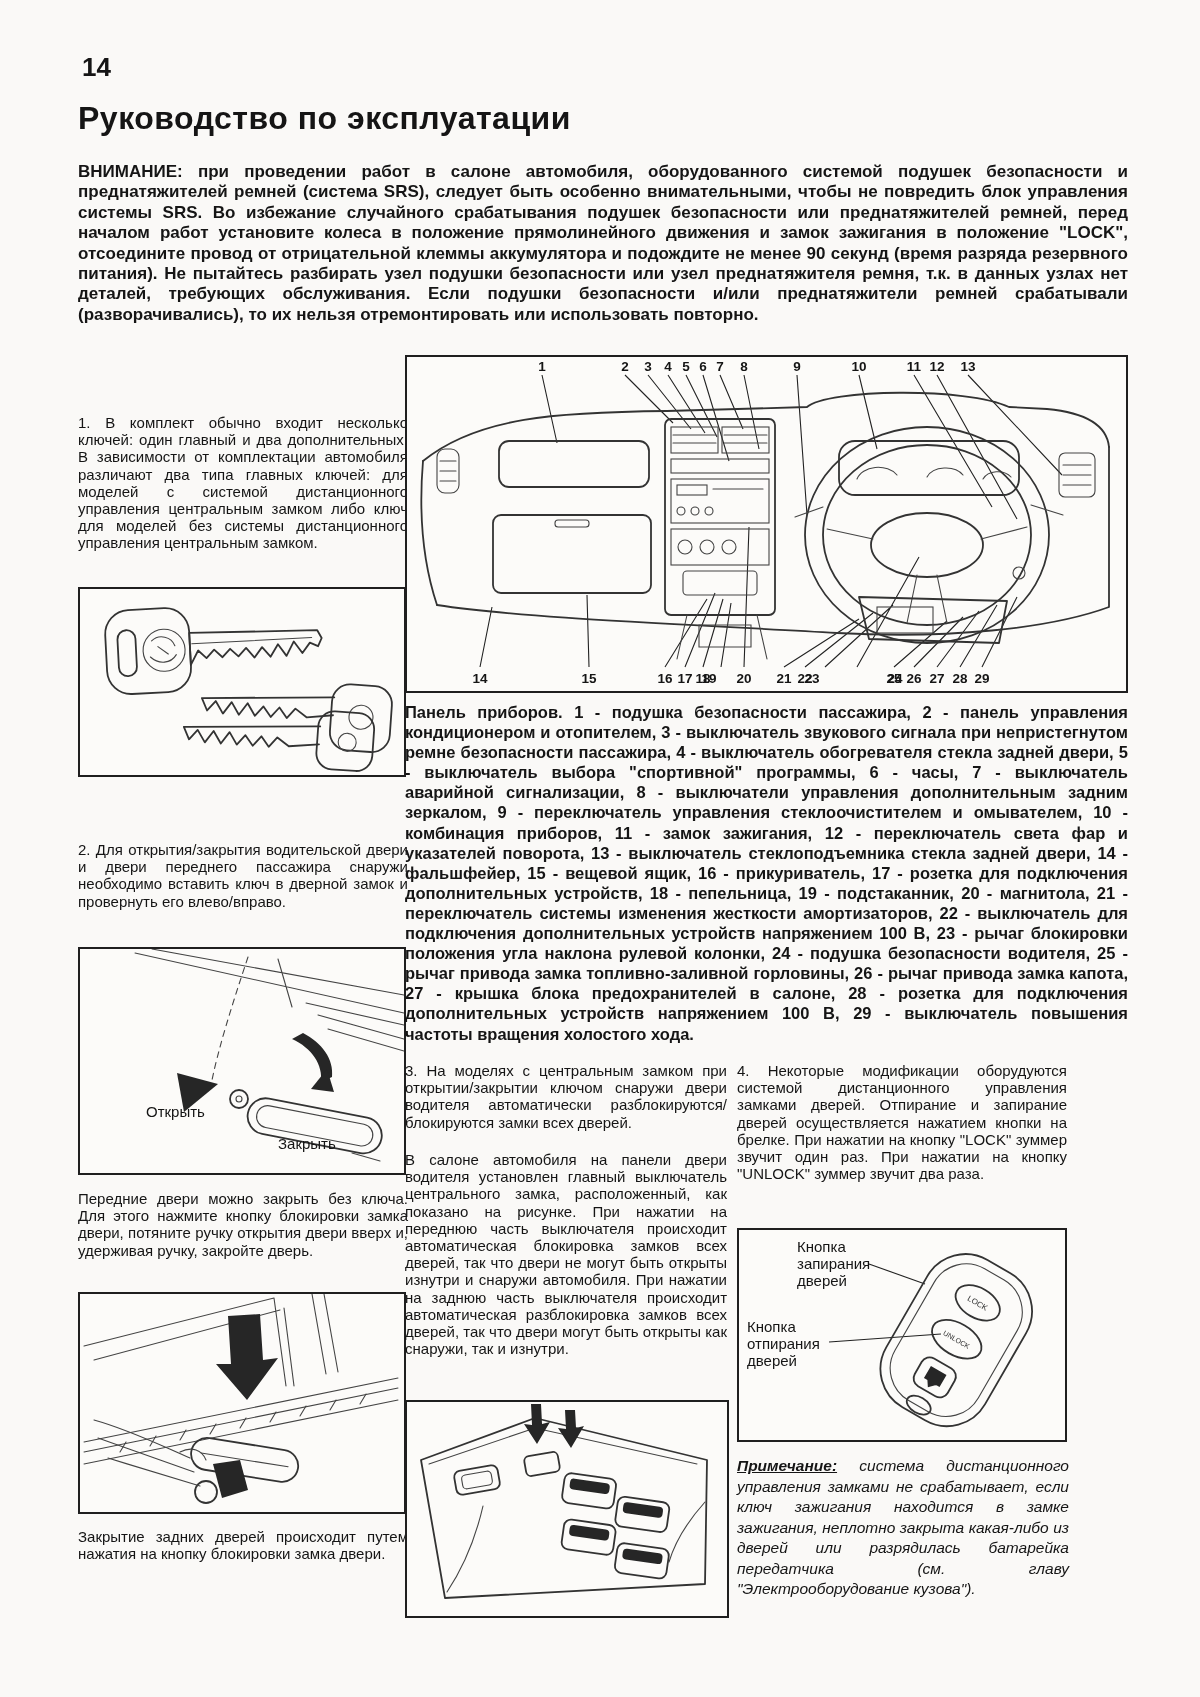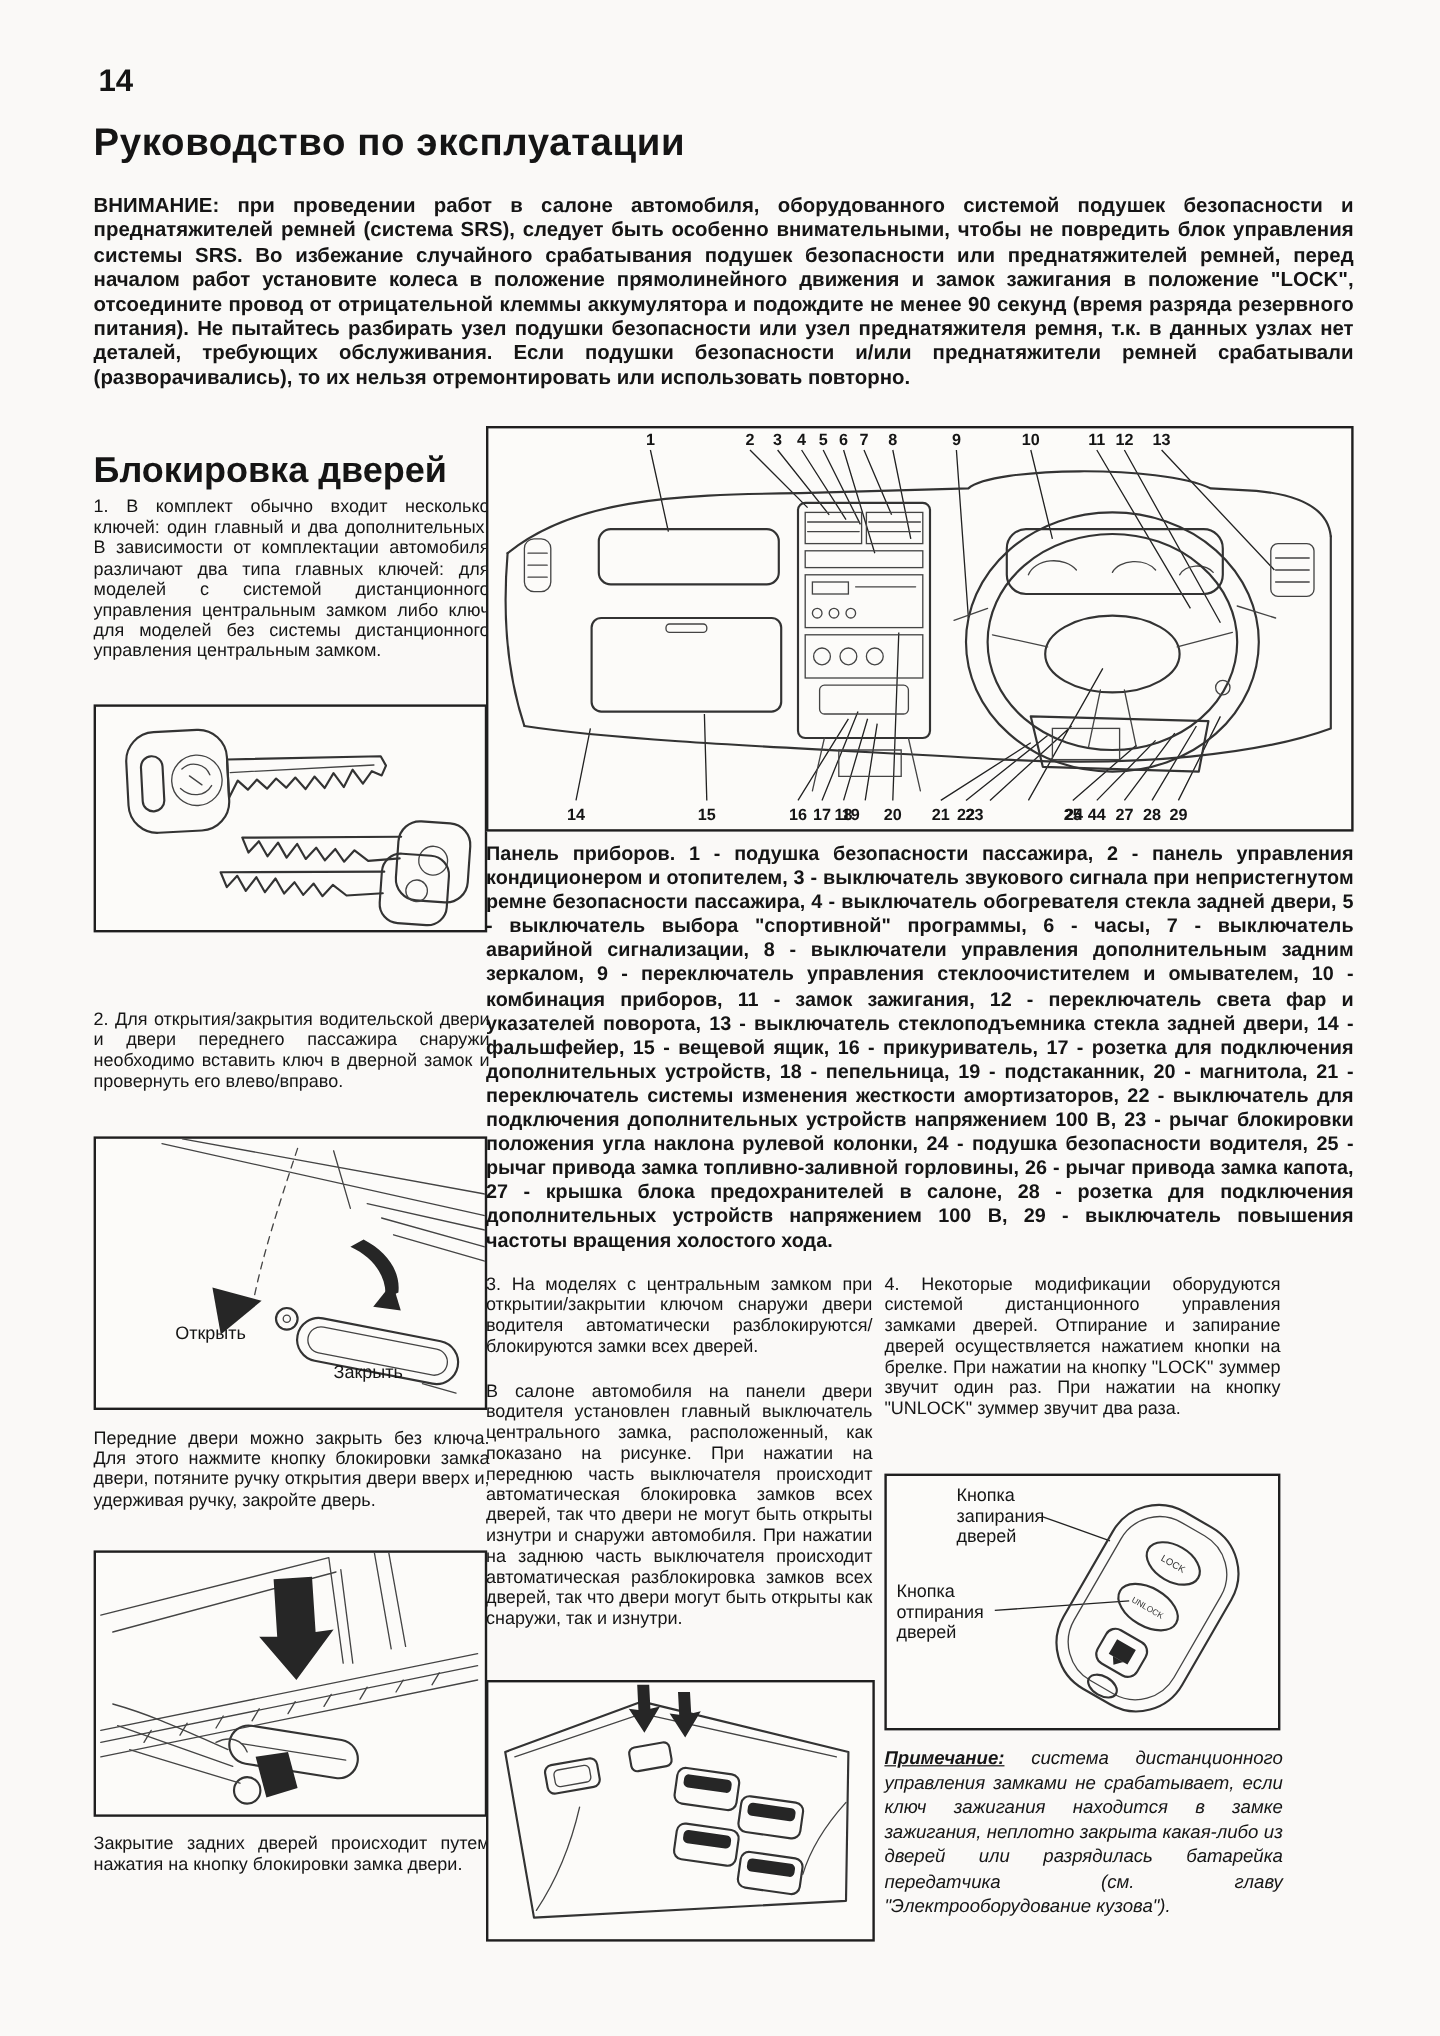--- a/index.html
+++ b/index.html
@@ -31,21 +31,20 @@
 </head>
 <body>
 
 <div class="page">
 
   <div class="abs pagenum" style="left:82px;top:52px;">14</div>
   <div class="abs title" style="left:78px;top:100px;">Руководство по эксплуатации</div>
 
   <div class="abs warning" style="left:78px;top:162px;">ВНИМАНИЕ: при проведении работ в салоне автомобиля, оборудованного системой подушек безопасности и преднатяжителей ремней (система SRS), следует быть особенно внимательными, чтобы не повредить блок управления системы SRS. Во избежание случайного срабатывания подушек безопасности или преднатяжителей ремней, перед началом работ установите колеса в положение прямолинейного движения и замок зажигания в положение "LOCK", отсоедините провод от отрицательной клеммы аккумулятора и подождите не менее 90 секунд (время разряда резервного питания). Не пытайтесь разбирать узел подушки безопасности или узел преднатяжителя ремня, т.к. в данных узлах нет деталей, требующих обслуживания. Если подушки безопасности и/или преднатяжители ремней срабатывали (разворачивались), то их нельзя отремонтировать или использовать повторно.</div>
 
-  <div class="abs h2" style="left:78px;top:376px;">Блокировка дверей</div>
   <p class="abs body-text" style="left:78px;top:414px;">1. В комплект обычно входит несколько ключей: один главный и два дополнительных. В зависимости от комплектации автомобиля различают два типа главных ключей: для моделей с системой дистанционного управления центральным замком либо ключ для моделей без системы дистанционного управления центральным замком.</p>
 
   <div class="abs fig" style="left:78px;top:587px;width:328px;height:190px;">
     <svg width="324" height="186" viewBox="0 0 324 186">
       <g transform="rotate(-3 70 60)">
         <rect class="art" x="26" y="20" width="84" height="84" rx="24"></rect>
         <rect class="art" x="38" y="40" width="18" height="46" rx="9"></rect>
         <circle class="artthin" cx="84" cy="62" r="21"></circle>
         <path class="artthin" d="M72,52 C80,45 92,49 95,58 M70,68 C78,76 90,76 96,67 M78,58 l10,8"></path>
         <path class="art" d="M110,46 L238,50 L242,58 L238,66 L230,62 L222,72 L214,60 L206,74 L198,62 L190,74 L182,64 L174,74 L166,64 L158,72 L150,64 L142,72 L134,64 L126,72 L118,64 L110,78 Z"></path>
@@ -124,21 +123,21 @@
     <span class="dnum" style="left:258px;top:315px;">16</span>
     <span class="dnum" style="left:278px;top:315px;">17</span>
     <span class="dnum" style="left:296px;top:315px;">18</span>
     <span class="dnum" style="left:302px;top:315px;">19</span>
     <span class="dnum" style="left:337px;top:315px;">20</span>
     <span class="dnum" style="left:377px;top:315px;">21</span>
     <span class="dnum" style="left:398px;top:315px;">22</span>
     <span class="dnum" style="left:405px;top:315px;text-align:right;">23</span>
     <span class="dnum" style="left:444px;top:315px;margin-left:44px;">24</span>
     <span class="dnum" style="left:487px;top:315px;">25</span>
-    <span class="dnum" style="left:507px;top:315px;">44</span>
+    <span class="dnum" style="left:507px;top:315px;">26</span>
     <span class="dnum" style="left:530px;top:315px;">27</span>
     <span class="dnum" style="left:553px;top:315px;">28</span>
     <span class="dnum" style="left:575px;top:315px;">29</span>
     <svg class="abs" style="left:0;top:0;" width="719" height="334" viewBox="0 0 719 334">
 
       <path class="ln" d="M135,18 L150,86 M218,18 L266,66 M241,18 L284,72 M261,18 L298,76 M279,18 L310,80 M296,18 L322,104 M313,18 L336,72 M337,18 L352,92 M390,18 L400,158 M452,18 L470,92 M507,18 L585,150 M530,18 L610,162 M561,18 L655,118"></path>
 
       <path class="ln" d="M73,310 L85,250 M182,310 L180,238 M258,310 L300,242 M278,310 L308,236 M296,310 L316,242 M314,310 L324,246 M337,310 L342,170 M377,310 L452,262 M398,310 L466,256 M418,310 L486,248 M450,310 L512,200 M487,310 L540,264 M507,310 L556,260 M530,310 L572,254 M553,310 L590,248 M575,310 L610,240"></path>
 
       <path class="art" d="M16,104 C70,60 150,55 260,54 L400,50 C420,32 560,30 602,50 L640,52 C682,56 700,70 702,90"></path>

